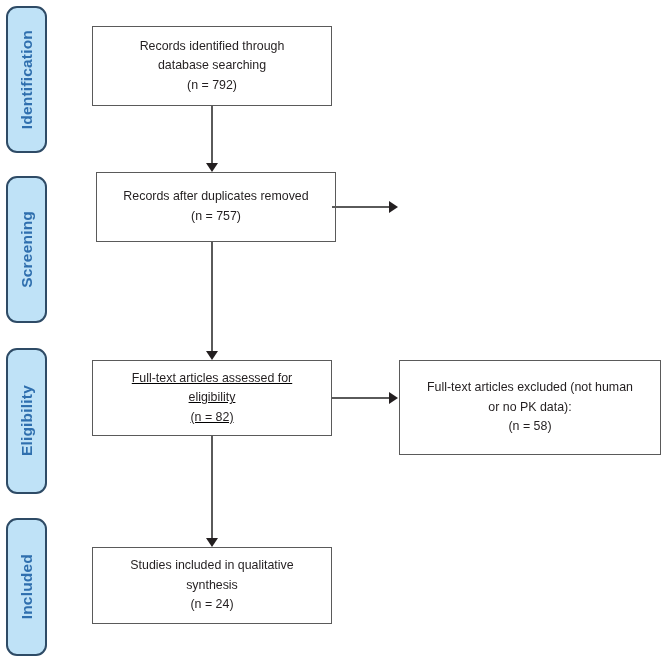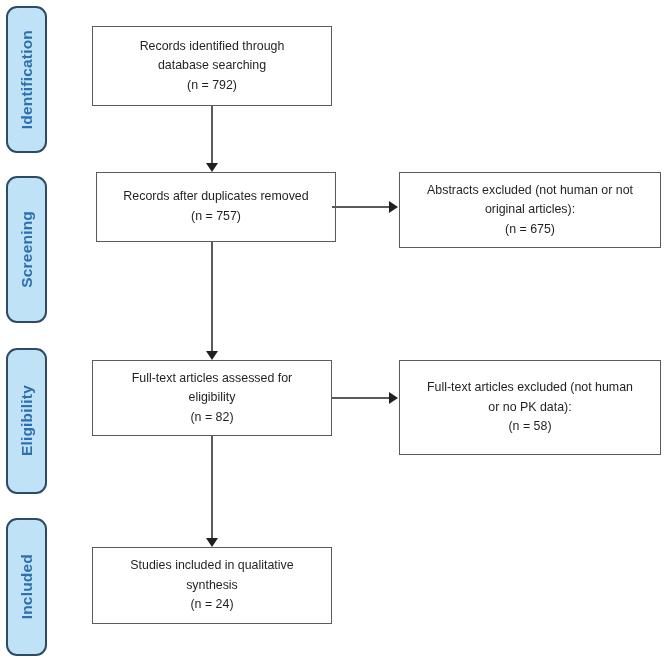--- a/index.html
+++ b/index.html
@@ -116,30 +116,25 @@
   <div class="arrow-down" style="left:206px; top:163px;"></div>
 
   <div class="flow-box" style="left:96px; top:172px; width:240px; height:70px;">
     <span class="flow-box-text">Records after duplicates removed
 (n = 757)</span>
   </div>
 
   <div class="conn-h" style="left:332px; top:206px; width:60px;"></div>
   <div class="arrow-right" style="left:389px; top:201px;"></div>
 
-  <div class="flow-box" style="left:399px; top:172px; width:262px; height:76px;">
-    <span class="flow-box-text">Abstracts excluded (not human or not
-original articles):
-(n = 675)</span>
-  </div>
 
   <div class="conn-v" style="left:211px; top:242px; height:112px;"></div>
   <div class="arrow-down" style="left:206px; top:351px;"></div>
 
-  <div class="flow-box" style="left:92px; top:360px; width:240px; height:76px;">
+  <div class="flow-box" style="left:92px; top:360px; width:240px; height:76px;text-decoration:underline;">
     <span class="flow-box-text">Full-text articles assessed for
 eligibility
 (n = 82)</span>
   </div>
 
   <div class="conn-h" style="left:332px; top:397px; width:60px;"></div>
   <div class="arrow-right" style="left:389px; top:392px;"></div>
 
   <div class="flow-box" style="left:399px; top:360px; width:262px; height:95px;">
     <span class="flow-box-text">Full-text articles excluded (not human

